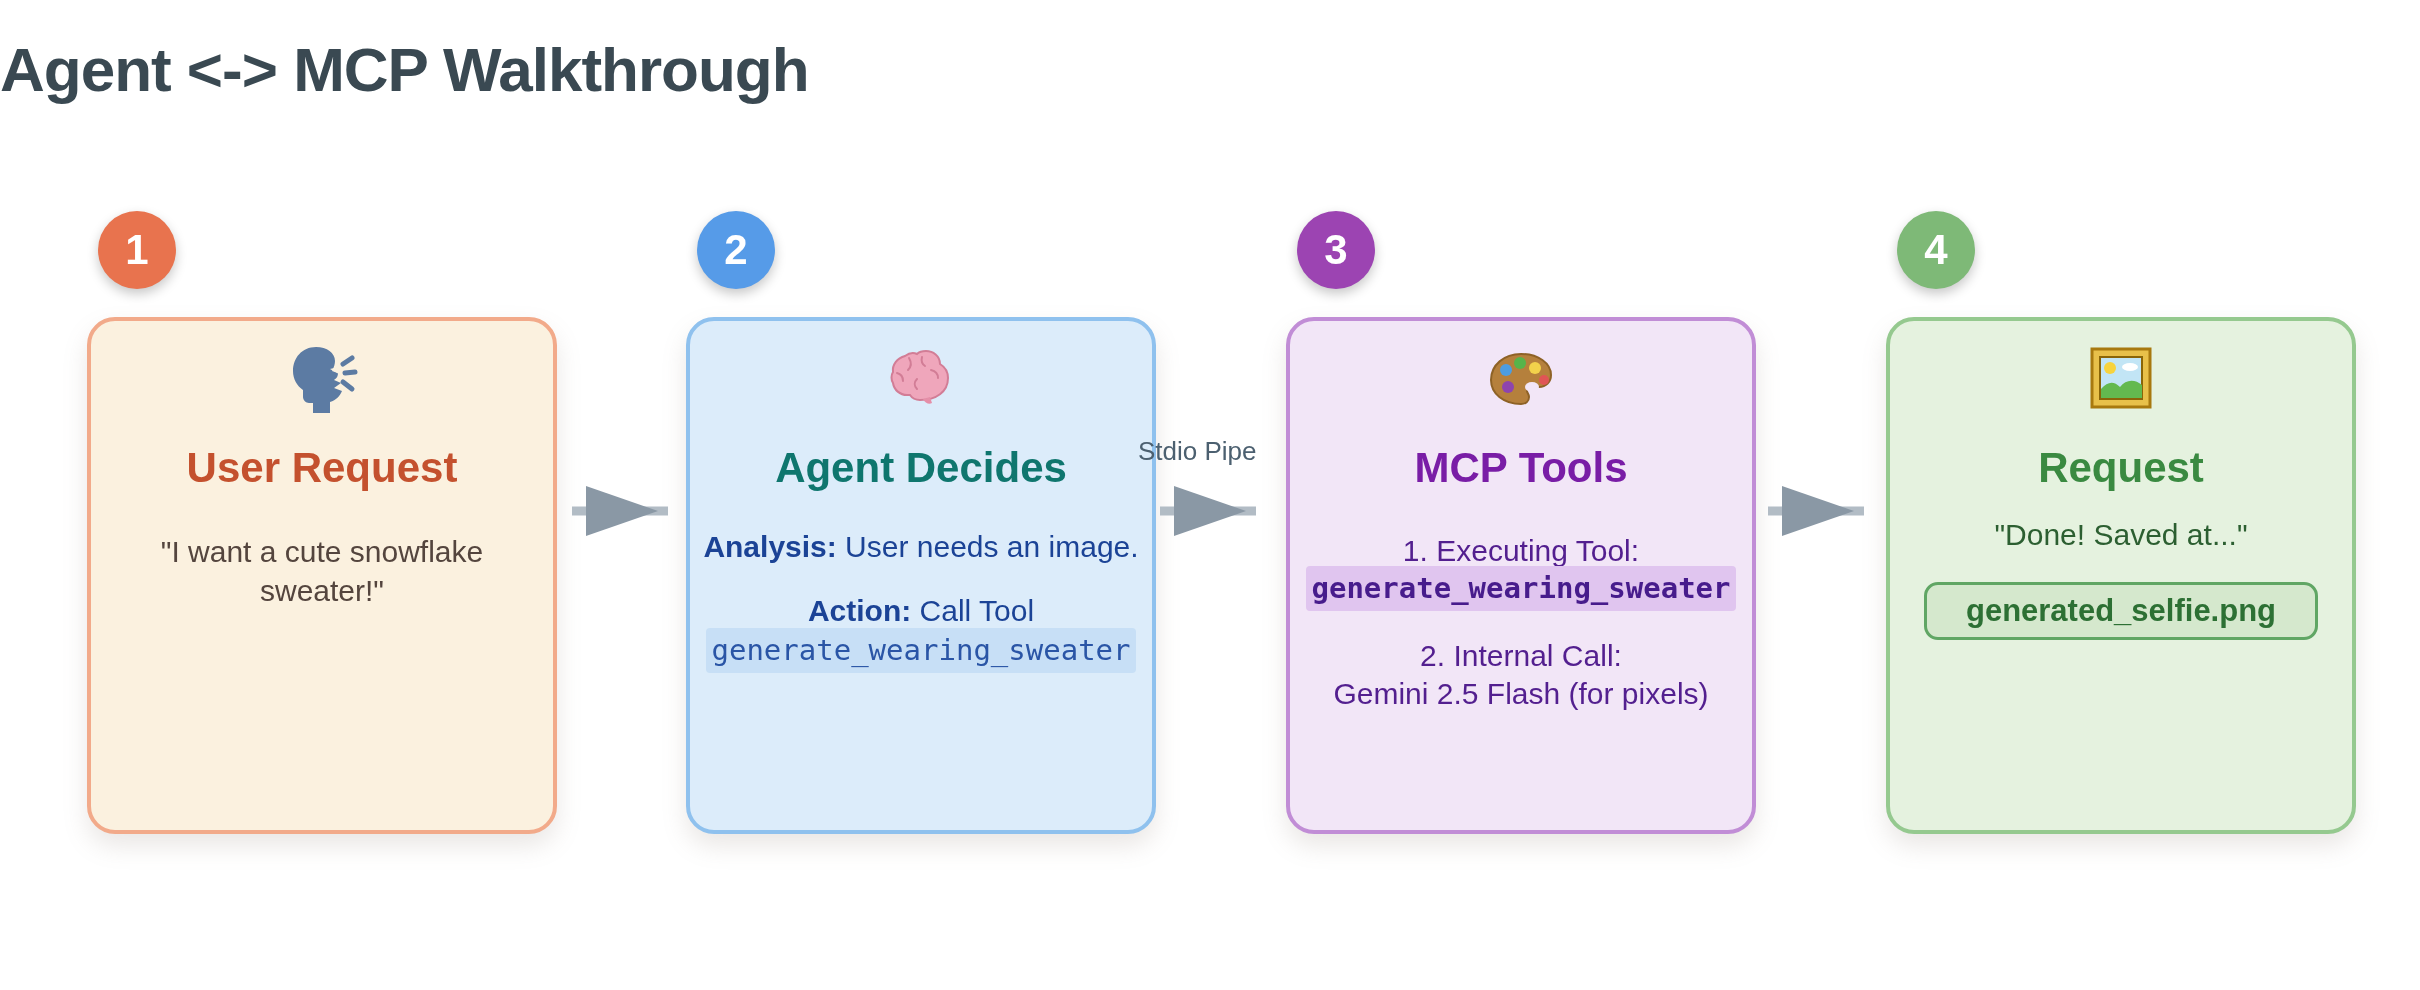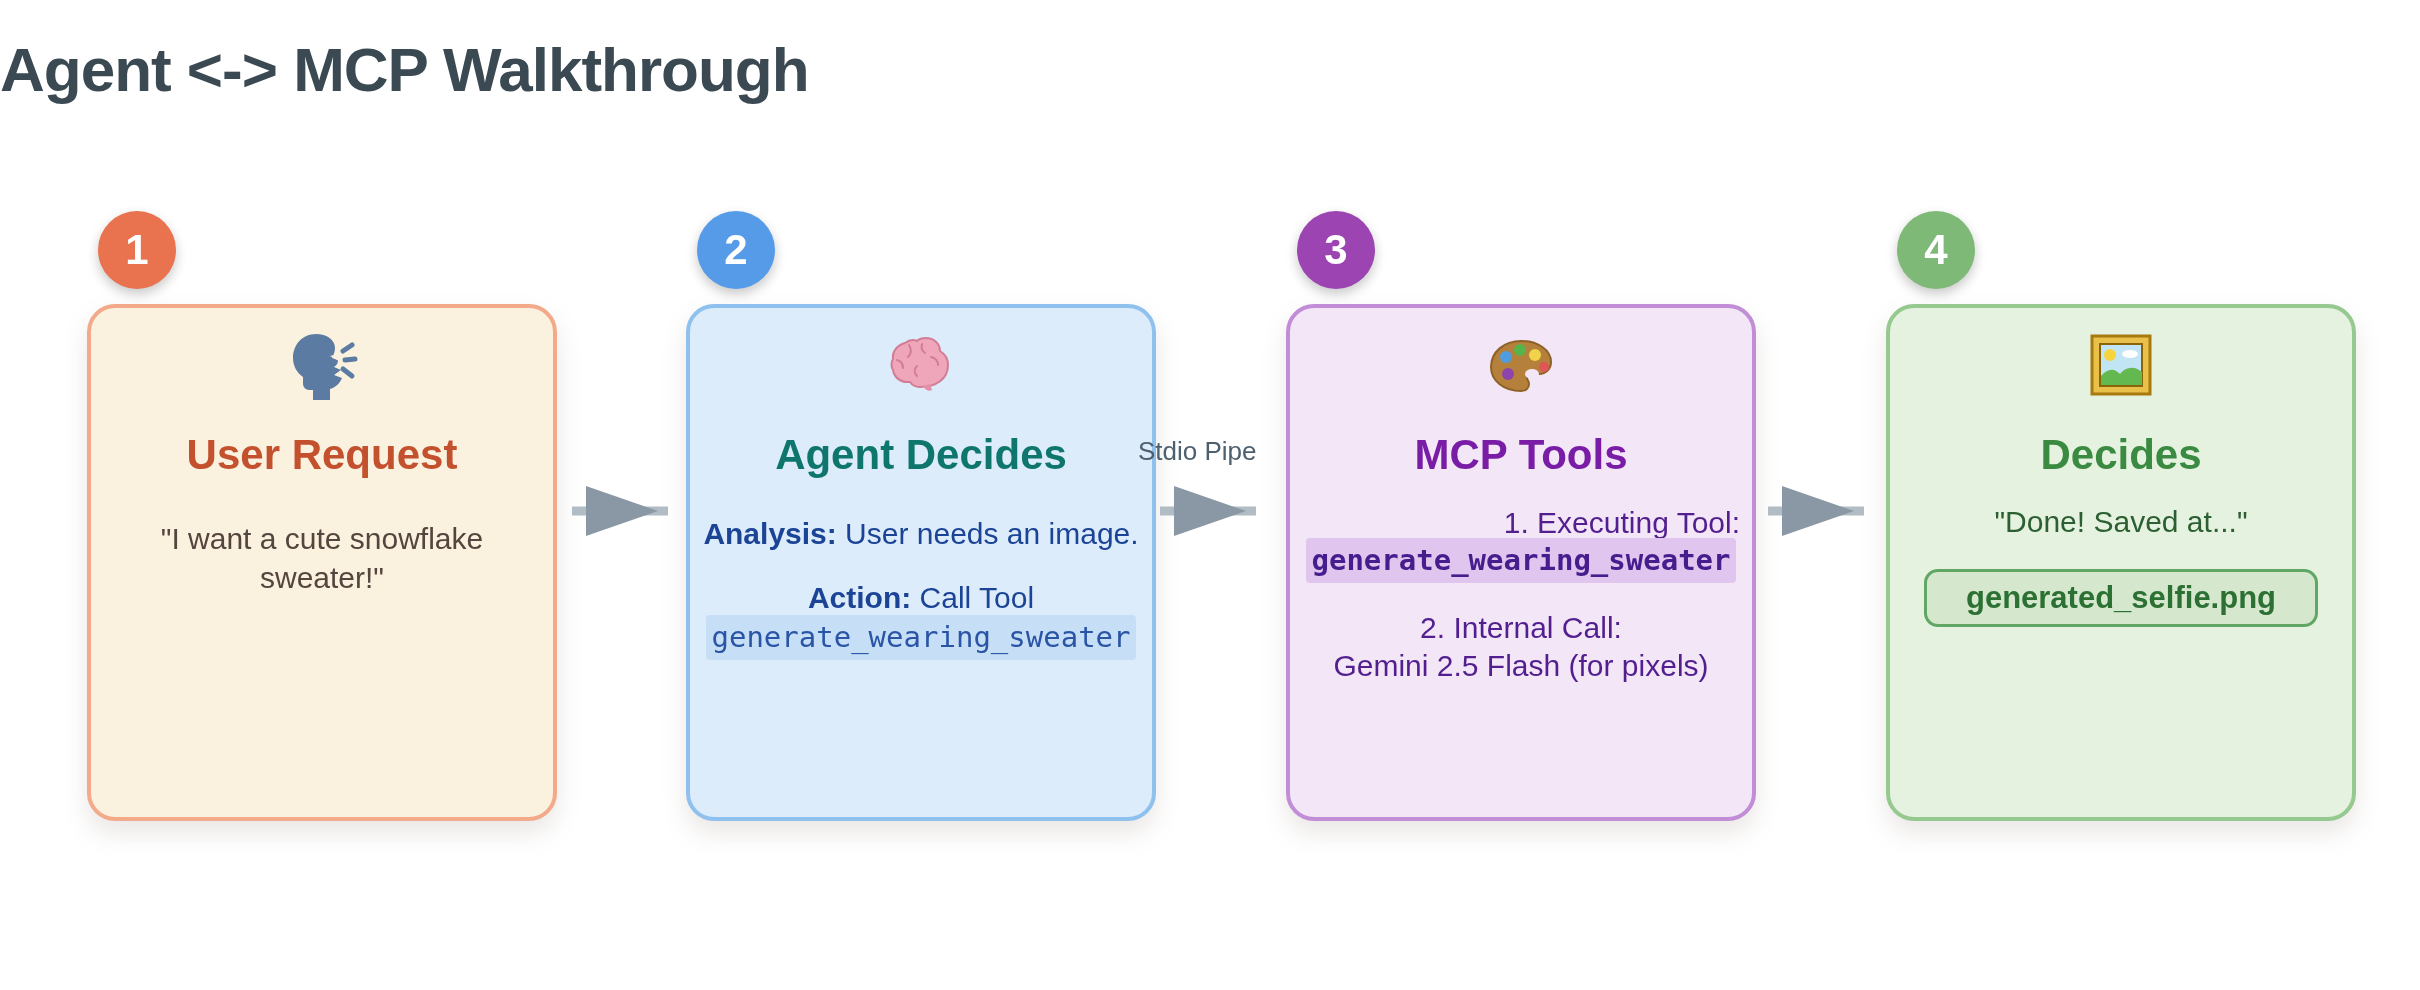--- a/index.html
+++ b/index.html
@@ -18,38 +18,38 @@
     display:flex;align-items:center;justify-content:center;
     color:#ffffff;font-size:42px;font-weight:700;
     box-shadow:0 5px 12px rgba(0,0,0,.22);
   }
   .badge1{left:98px;background:#E8734E;}
   .badge2{left:697px;background:#569BE8;}
   .badge3{left:1297px;background:#9C44B2;}
   .badge4{left:1897px;background:#7EB977;}
   
   .card{
-    position:absolute;top:304px;width:470px;height:517px;box-sizing:border-box;
+    position:absolute;top:317px;width:470px;height:517px;box-sizing:border-box;
     border:4px solid;border-radius:28px;text-align:center;
     box-shadow:0 12px 24px rgba(140,120,110,.18);
   }
   .card1{left:87px;  background:#FBF1DF;border-color:#F2AA8A;}
   .card2{left:686px; background:#DCECFA;border-color:#8FC1EE;}
   .card3{left:1286px;background:#F2E6F7;border-color:#C18DD6;}
   .card4{left:1886px;background:#E5F2DF;border-color:#95C98F;}
   .icon-wrap{margin-top:21px;height:72px;display:flex;justify-content:center;align-items:center;}
   .card-title{margin:30px 0 0;font-size:42px;line-height:48px;font-weight:700;}
   .t1{color:#C4512E;} .t2{color:#0f766e;} .t3{color:#791DA6;} .t4{color:#3A8A41;}
   .card-line{margin:0 12px;font-size:30px;line-height:38px;}
   .b1{margin:40px 44px 0;color:#54453E;font-size:30px;line-height:39px;}
   .b2{color:#1B4396;} .b3{color:#531F8F;} .b4{color:#2C5F31;}
   .bold{font-weight:700;}
   .mt-line1{margin-top:36px;}
   .mt-action{margin-top:26px;}
-  .mt-exec{margin-top:25px;text-align:right;}
+  .mt-exec{margin-top:40px;}
   .mt-internal{margin-top:26px;}
   .code{
     display:inline-block;font-family:"DejaVu Sans Mono","Liberation Mono",monospace;
     font-size:29px;line-height:35px;padding:5px 5px;border-radius:4px;
   }
   .code2{margin-top:-2px;color:#2A55A6;background:#C7DFF6;}
   .code3{margin-top:-4px;color:#471C8C;background:#E0C5EF;font-weight:700;}
   .file-chip{
     display:block;margin:28px 34px 0;height:58px;box-sizing:border-box;
     border:3px solid #60A664;border-radius:14px;background:#D5E8CD;
@@ -136,21 +136,21 @@
   <section class="card card4">
     <div class="icon-wrap">
       <svg width="72" height="72" viewBox="0 0 72 72">
         <rect x="7" y="7" width="58" height="58" fill="#E8C04A" stroke="#A8790F" stroke-width="3"></rect>
         <rect x="15" y="15" width="42" height="42" fill="#C2E5F5" stroke="#8A6508" stroke-width="2"></rect>
         <circle cx="25" cy="26" r="6" fill="#F7D33D"></circle>
         <ellipse cx="45" cy="25" rx="8" ry="4" fill="#FFFFFF"></ellipse>
         <path d="M16 56v-9c7-8 13-8 19-2 6-8 15-8 22-2v13z" fill="#63B94F"></path>
       </svg>
     </div>
-    <h2 class="card-title t4">Decides</h2>
+    <h2 class="card-title t4">Request</h2>
     <p class="card-line b4" style="margin-top:24px">"Done! Saved at..."</p>
     <div class="file-chip">generated_selfie.png</div>
   </section>
 
   <div class="pipe-label pl1"></div>
   <div class="pipe-label pl2">Stdio Pipe</div>
   <div class="pipe-label pl3"></div>
 
   <div class="arrow arrow1">
     <svg width="96" height="52" viewBox="0 0 96 52">

